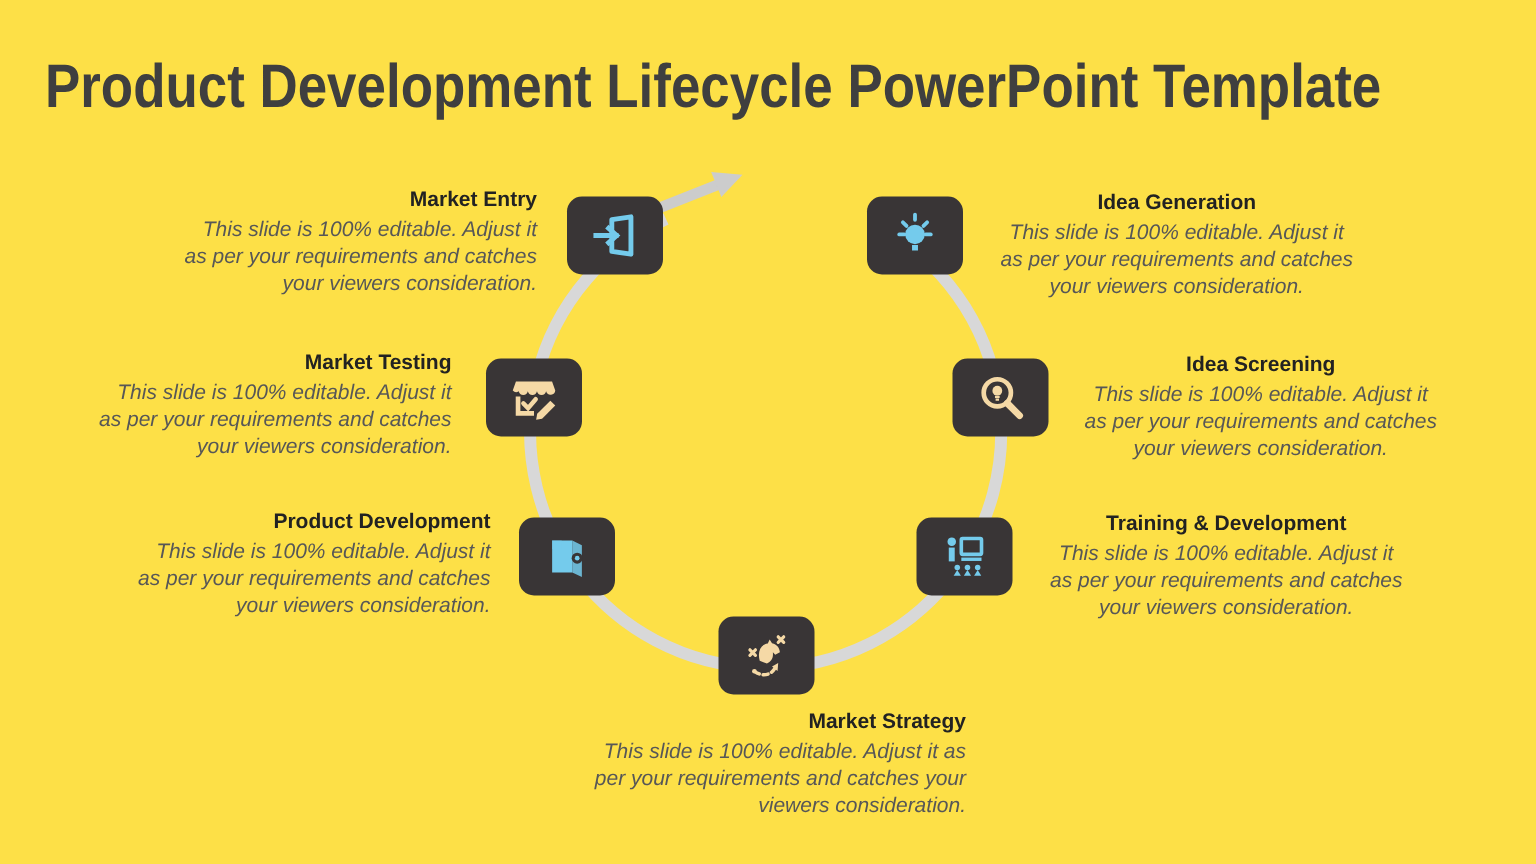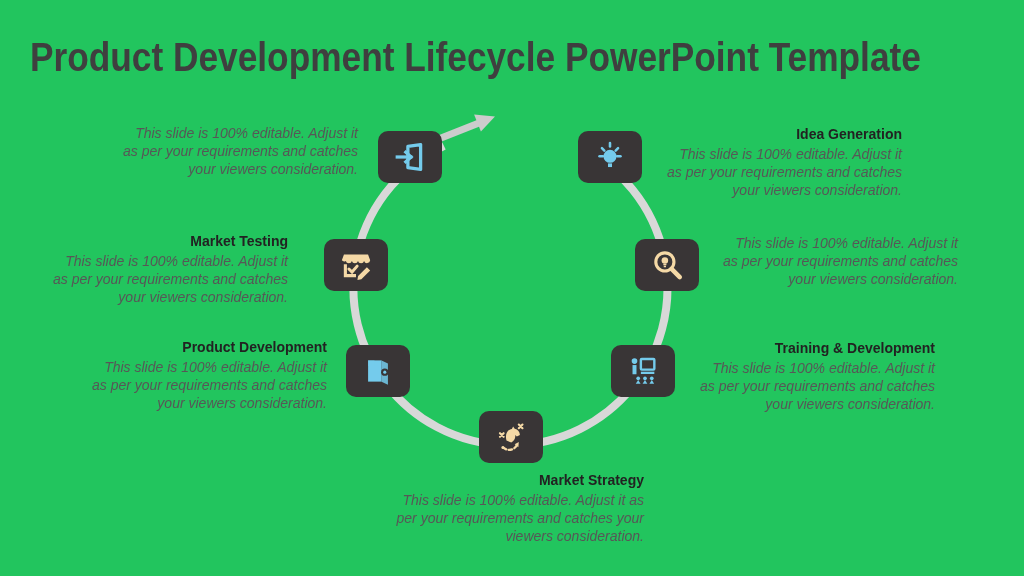--- a/index.html
+++ b/index.html
@@ -14,21 +14,21 @@
     --desc-text:#575757;
   }
   *{margin:0;padding:0;box-sizing:border-box;}
   html,body{width:1024px;height:576px;}
   body{
     font-family:"Liberation Sans",sans-serif;
     background:#ffffff;
     position:relative;
     overflow:hidden;
   }
-  .slide{position:absolute;inset:0;background:#22c55e;}
+  .slide{position:absolute;inset:0;background:#fde047;}
   .main-title{
     position:absolute;left:30px;top:34px;width:1100px;
     font-size:41px;font-weight:bold;color:var(--title-text);
     transform:scaleX(0.86);transform-origin:left top;
     white-space:nowrap;letter-spacing:0px;
   }
   .ring-svg{position:absolute;left:0;top:0;width:1024px;height:576px;}
   .center-title{
     position:absolute;left:415px;top:237px;width:192px;
     text-align:center;font-size:21.5px;font-weight:bold;
@@ -38,36 +38,36 @@
     position:absolute;width:64px;height:52px;border-radius:10px;
     background:var(--box-bg);display:flex;align-items:center;justify-content:center;
   }
   .tile svg{width:34px;height:34px;}
   .ic-blue{color:var(--accent-blue);}
   .ic-tan{color:var(--accent-tan);}
   .tb{position:absolute;width:235px;}
   .tb .hd{font-size:14px;font-weight:bold;color:var(--heading-text);margin-bottom:3px;}
   .tb .ds{font-size:14px;font-style:italic;color:var(--desc-text);line-height:1.3;}
   .tb.right{text-align:right;}
-  .tb.left{text-align:right;}
+  .tb.left{text-align:center;}
   .tb.center{text-align:right;}
 
   
   .t-market-entry{left:378px;top:131px;}
   .t-idea-generation{left:578px;top:131px;}
   .t-market-testing{left:324px;top:239px;}
   .t-idea-screening{left:635px;top:239px;}
   .t-product-development{left:346px;top:345px;}
   .t-training-development{left:611px;top:345px;}
   .t-market-strategy{left:479px;top:411px;}
 
   
   .b-market-entry{left:123px;top:124px;}
   .b-idea-generation{left:667px;top:126px;}
-  .b-market-testing{left:53px;top:233px;}
+  .b-market-testing{left:66px;top:233px;}
   .b-idea-screening{left:723px;top:234px;}
   .b-product-development{left:92px;top:339px;}
   .b-training-development{left:700px;top:340px;}
   .b-market-strategy{left:382px;top:472px;width:262px;}
 </style>
 </head>
 <body>
 
 <div class="slide">
 
@@ -152,34 +152,36 @@
       <path d="M8.8 14.5 c-1.2-4.5 0.6-7.8 3.8-8.2 l0.9-1.8 1.1 1.7 c2.3 0.5 3.6 2.2 3.7 4.3 l-2.2 1.1 -1.1-1.1 c0.3 2.8-0.8 4.2-2.8 5.3 z"></path>
       <path d="M4.2 9.3 l2.6 2.6 M6.8 9.3 l-2.6 2.6" stroke="currentColor" stroke-width="1.5" fill="none"></path>
       <path d="M17.5 3.2 l2.6 2.6 M20.1 3.2 l-2.6 2.6" stroke="currentColor" stroke-width="1.5" fill="none"></path>
       <path d="M6.5 19.5 c3 2.5 7.5 2 9.5 -1.5" fill="none" stroke="currentColor" stroke-width="1.6" stroke-dasharray="2.4 1.8"></path>
       <polygon points="17.5,15.5 17.2,19.3 14.6,17.2"></polygon>
       <circle cx="6.3" cy="19.4" r="1.1"></circle>
     </svg>
   </div>
 
   <div class="tb right b-market-entry">
+    <div class="hd">Market Entry</div>
     <div class="ds">This slide is 100% editable. Adjust it as per your requirements and catches your viewers consideration.</div>
   </div>
 
   <div class="tb left b-idea-generation">
     <div class="hd">Idea Generation</div>
     <div class="ds">This slide is 100% editable. Adjust it as per your requirements and catches your viewers consideration.</div>
   </div>
 
   <div class="tb right b-market-testing">
     <div class="hd">Market Testing</div>
     <div class="ds">This slide is 100% editable. Adjust it as per your requirements and catches your viewers consideration.</div>
   </div>
 
   <div class="tb left b-idea-screening">
+    <div class="hd">Idea Screening</div>
     <div class="ds">This slide is 100% editable. Adjust it as per your requirements and catches your viewers consideration.</div>
   </div>
 
   <div class="tb right b-product-development">
     <div class="hd">Product Development</div>
     <div class="ds">This slide is 100% editable. Adjust it as per your requirements and catches your viewers consideration.</div>
   </div>
 
   <div class="tb left b-training-development">
     <div class="hd">Training &amp; Development</div>

